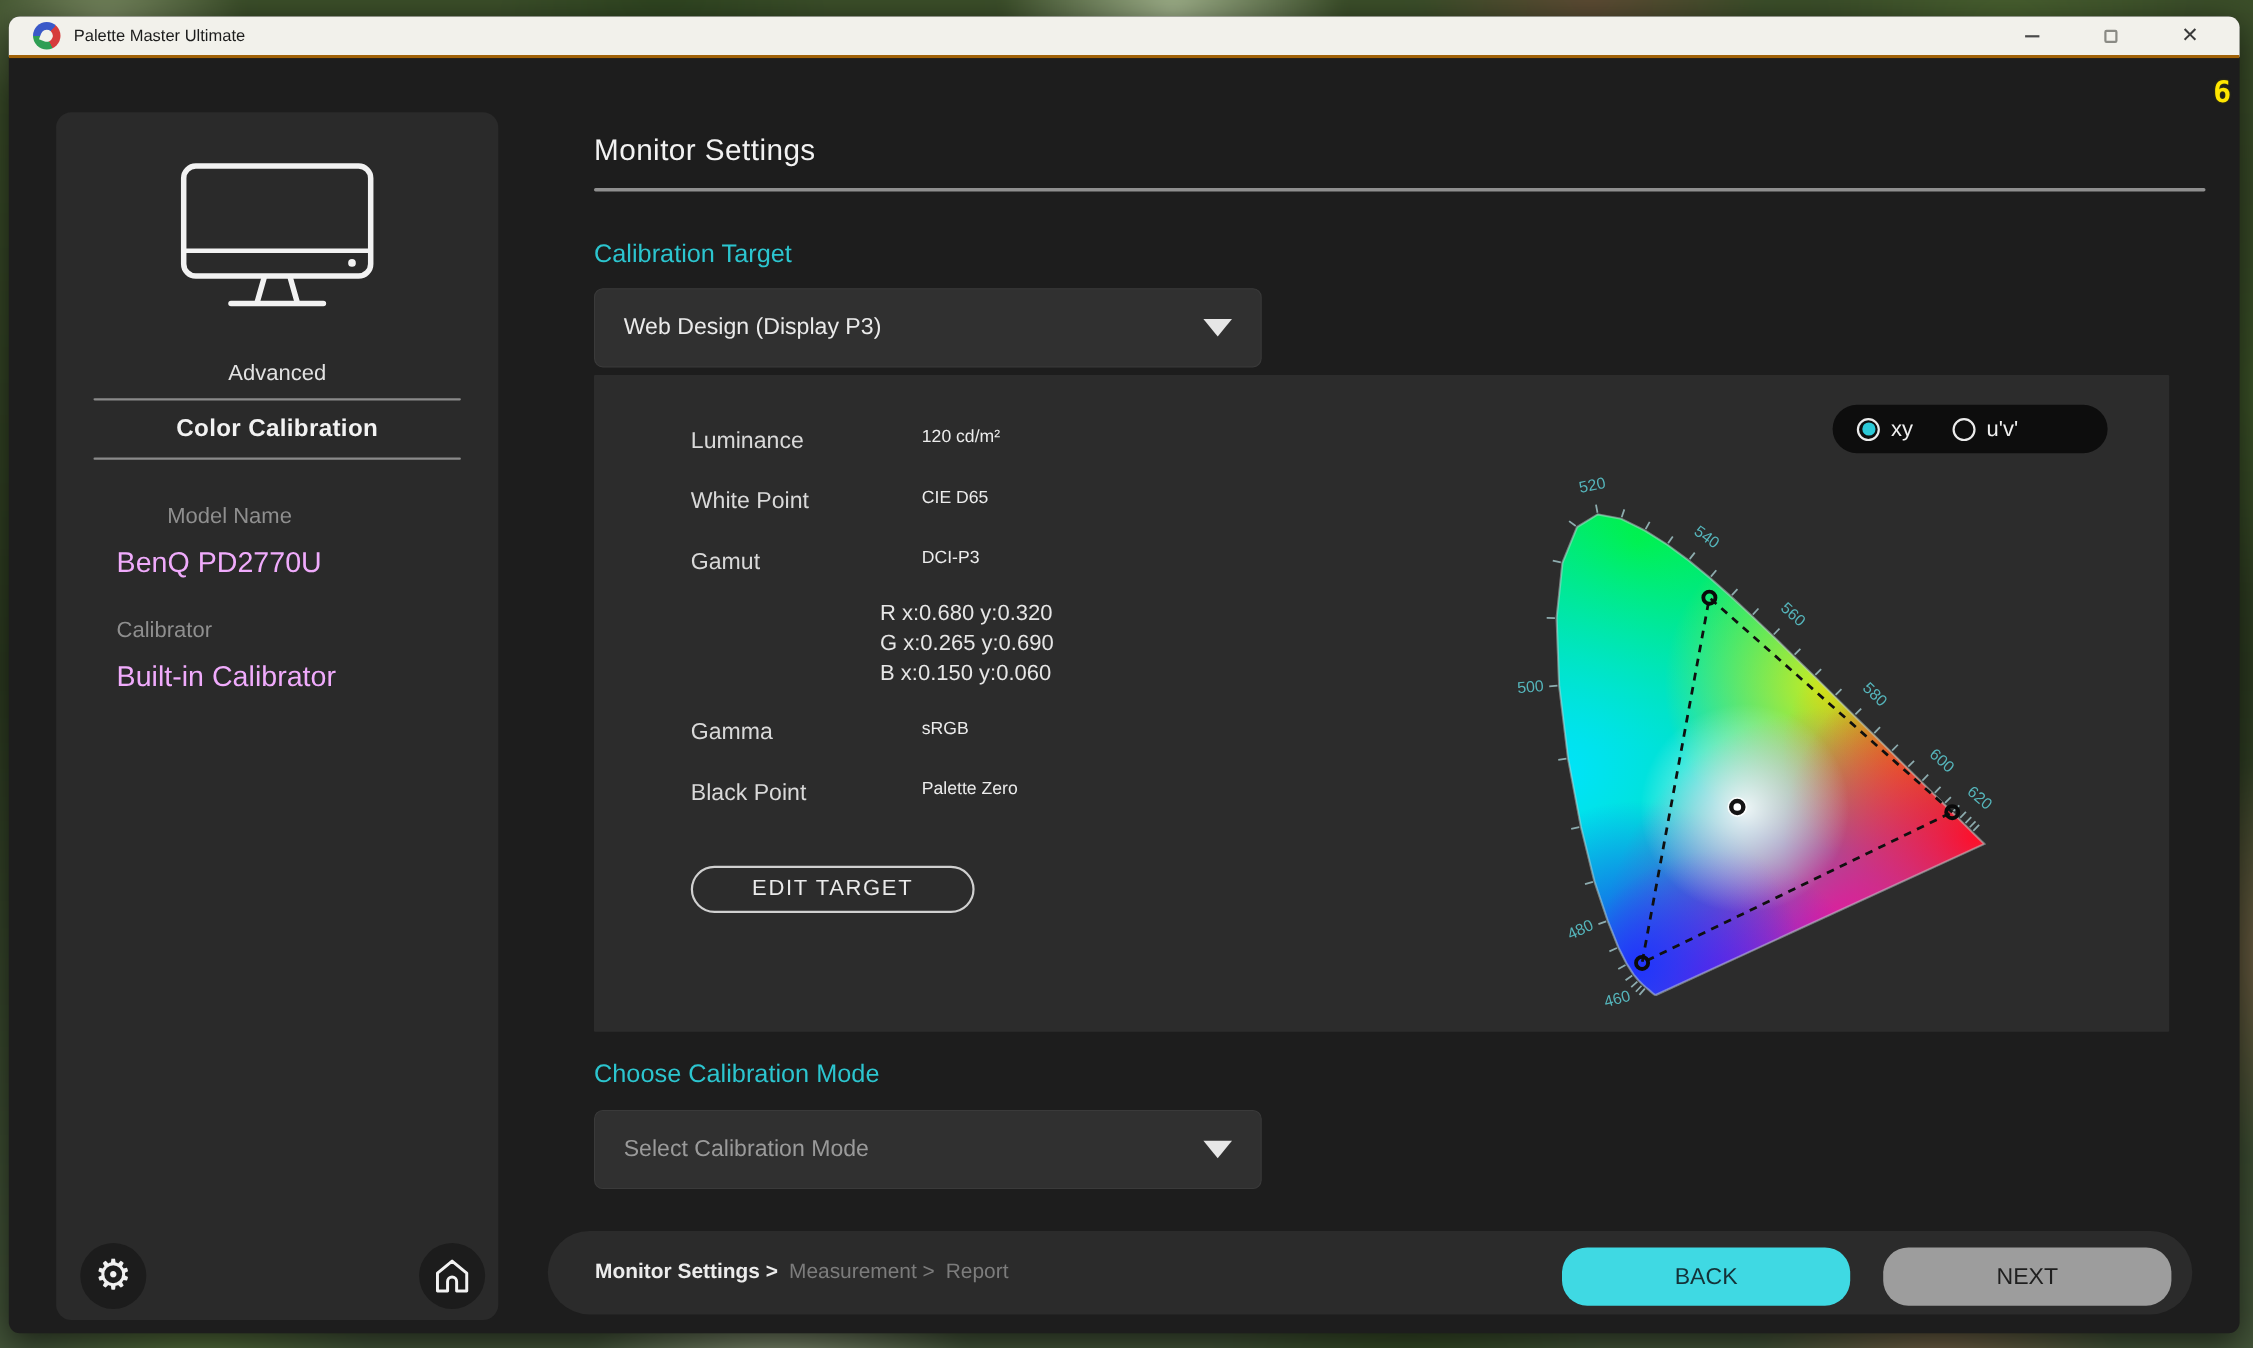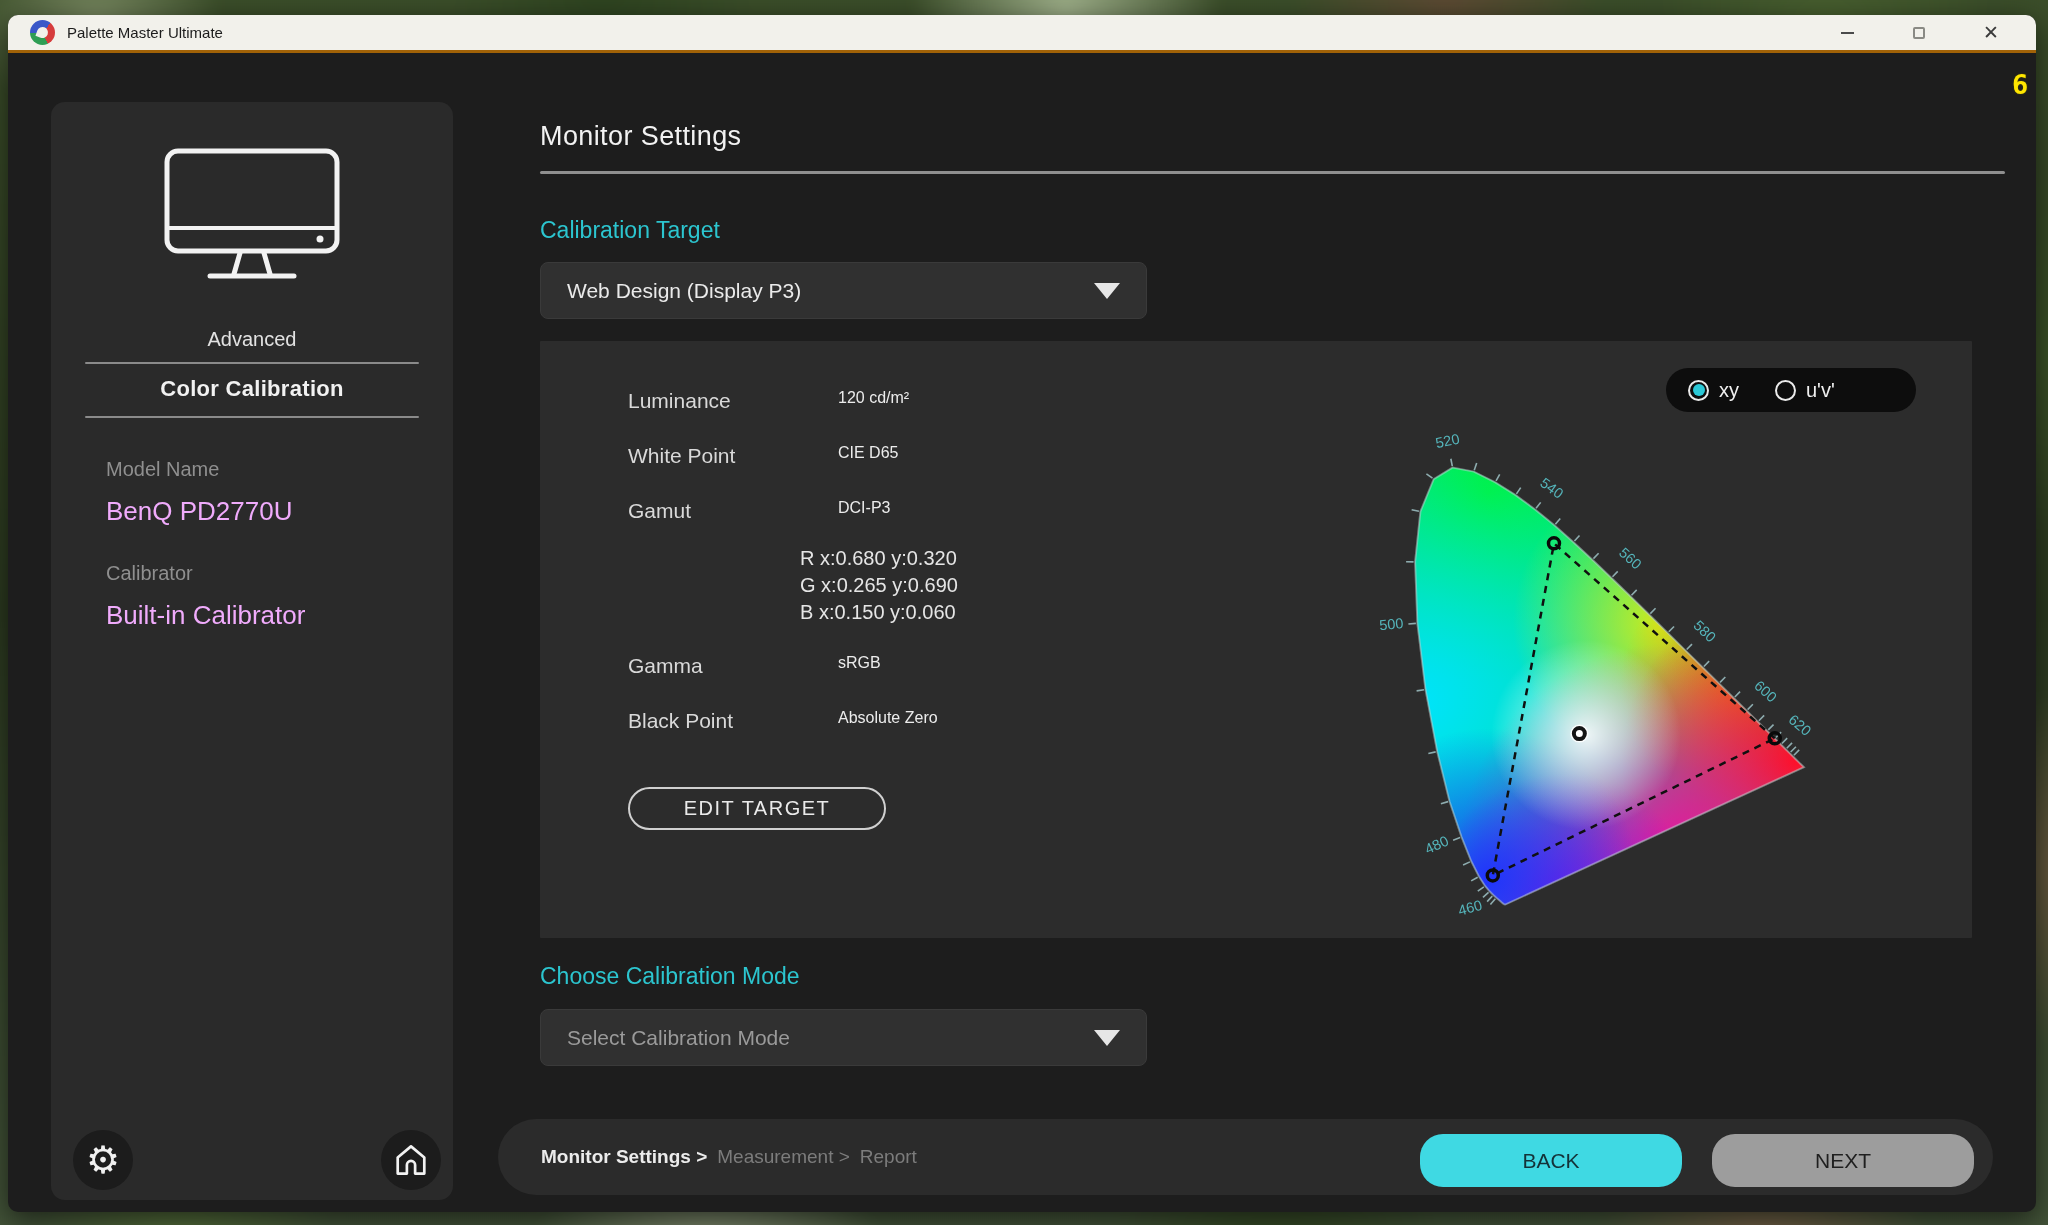--- a/index.html
+++ b/index.html
@@ -36,32 +36,32 @@
 
   
   .sidebar { position:absolute; left:43px; top:87px; width:402px; height:1098px; background:#2a2a2a; border-radius:14px; }
   .monitor-wrap { position:absolute; left:112px; top:45px; width:178px; height:140px; }
   .adv { position:absolute; top:226px; width:100%; text-align:center; font-size:20px; color:#e2e2e2; }
   .sep { position:absolute; left:34px; width:334px; height:2px; background:#8a8a8a; border-radius:1px; }
   .sep1 { top:260px; } .sep2 { top:314px; }
   .cc { position:absolute; top:274px; width:100%; text-align:center; font-size:22px; font-weight:bold; color:#f2f2f2; letter-spacing:.3px; }
   .side-label { position:absolute; left:55px; font-size:20px; color:#8f8f8f; }
   .side-value { position:absolute; left:55px; font-size:26px; color:#f0abfc; }
-  .lab-model { top:356px; } .val-model { top:394px; }
+  .lab-model { top:356px;margin-left:46px; } .val-model { top:394px; }
   .lab-cal { top:460px; } .val-cal { top:498px; }
   .round-btn { position:absolute; top:1028px; width:60px; height:60px; border-radius:50%; background:#1c1c1c; display:flex; align-items:center; justify-content:center; cursor:pointer; }
   .gear-btn { left:22px; } .home-btn { left:330px; }
   .gear-glyph { font-size:38px; color:#f0f0f0; line-height:1; }
 
   
   .h1 { position:absolute; left:532px; top:106px; font-size:27px; color:#f2f2f2; letter-spacing:.4px; }
   .h1-rule { position:absolute; left:532px; top:156px; width:1465px; height:3px; background:#8f8f8f; border-radius:2px; }
   .cyan-h { position:absolute; left:532px; font-size:23px; color:#2cc5cf; }
   .cal-target-h { top:202px; } .mode-h { top:948px; }
-  .dropdown { position:absolute; left:532px; width:607px; height:57px; background:#303030; border:1px solid #3a3a3a; border-radius:8px; display:flex; align-items:center; cursor:pointer;text-align:center; }
+  .dropdown { position:absolute; left:532px; width:607px; height:72px; background:#303030; border:1px solid #3a3a3a; border-radius:8px; display:flex; align-items:center; cursor:pointer;text-align:center; }
   .dd1 { top:247px; } .dd2 { top:994px; }
   .dd-text { margin-left:26px; font-size:21px; color:#eaeaea; }
   .dd-placeholder { color:#9a9a9a; }
   .dd-caret { margin-left:auto; margin-right:26px; width:0; height:0; border-left:13px solid transparent; border-right:13px solid transparent; border-top:16px solid #e6e6e6; }
 
   .panel { position:absolute; left:532px; top:326px; width:1432px; height:597px; background:#2c2c2c; border-radius:1px; }
   .row-label { position:absolute; left:88px; font-size:21px; color:#d9d9d9; }
   .row-value { position:absolute; left:260px; font-size:16px; color:#ececec;margin-left:38px; }
   .r1 { top:48px; } .r2 { top:103px; } .r3 { top:158px; }
   .rgb { position:absolute; left:260px; top:204px; font-size:20px; color:#e6e6e6; line-height:27px; }
@@ -157,21 +157,21 @@
     <div class="row-label r3">Gamut</div>
     <div class="row-value r3">DCI-P3</div>
     <div class="rgb">
       <div>R x:0.680 y:0.320</div>
       <div>G x:0.265 y:0.690</div>
       <div>B x:0.150 y:0.060</div>
     </div>
     <div class="row-label r4">Gamma</div>
     <div class="row-value r4">sRGB</div>
     <div class="row-label r5">Black Point</div>
-    <div class="row-value r5">Absolute Zero</div>
+    <div class="row-value r5">Palette Zero</div>
     <button class="edit-btn">EDIT TARGET</button>
 
     <div class="toggle">
       <span class="radio">
           <span class="dot"></span>
         </span>
       <span class="tg-label">xy</span>
       <span class="tg-gap"></span>
       <span class="radio"></span>
       <span class="tg-label">u'v'</span>

